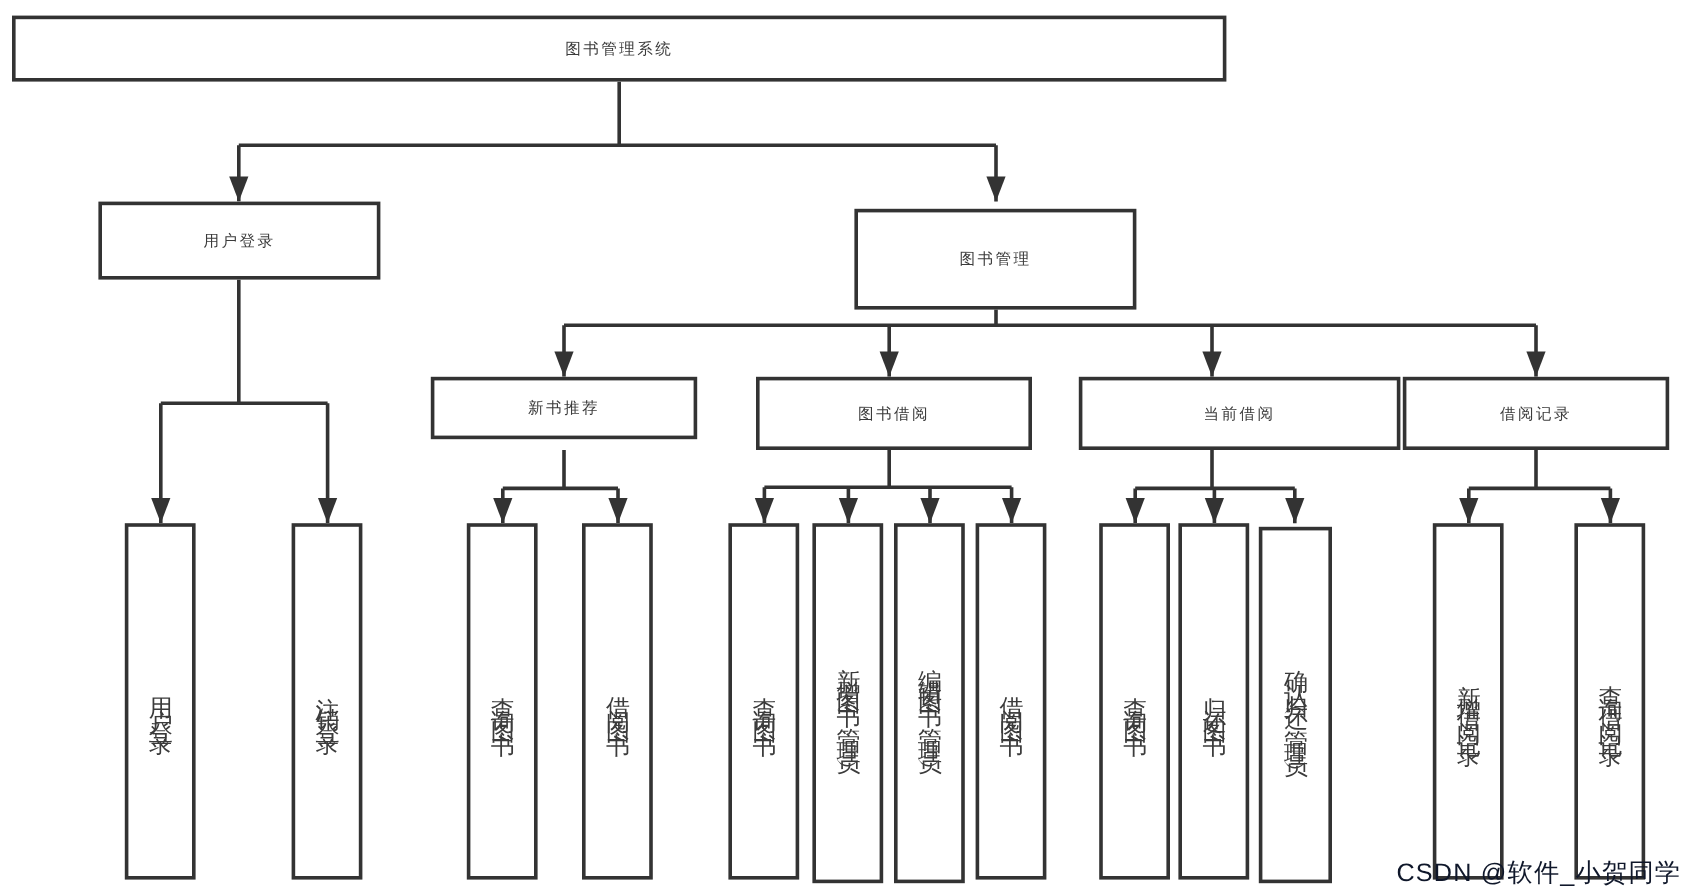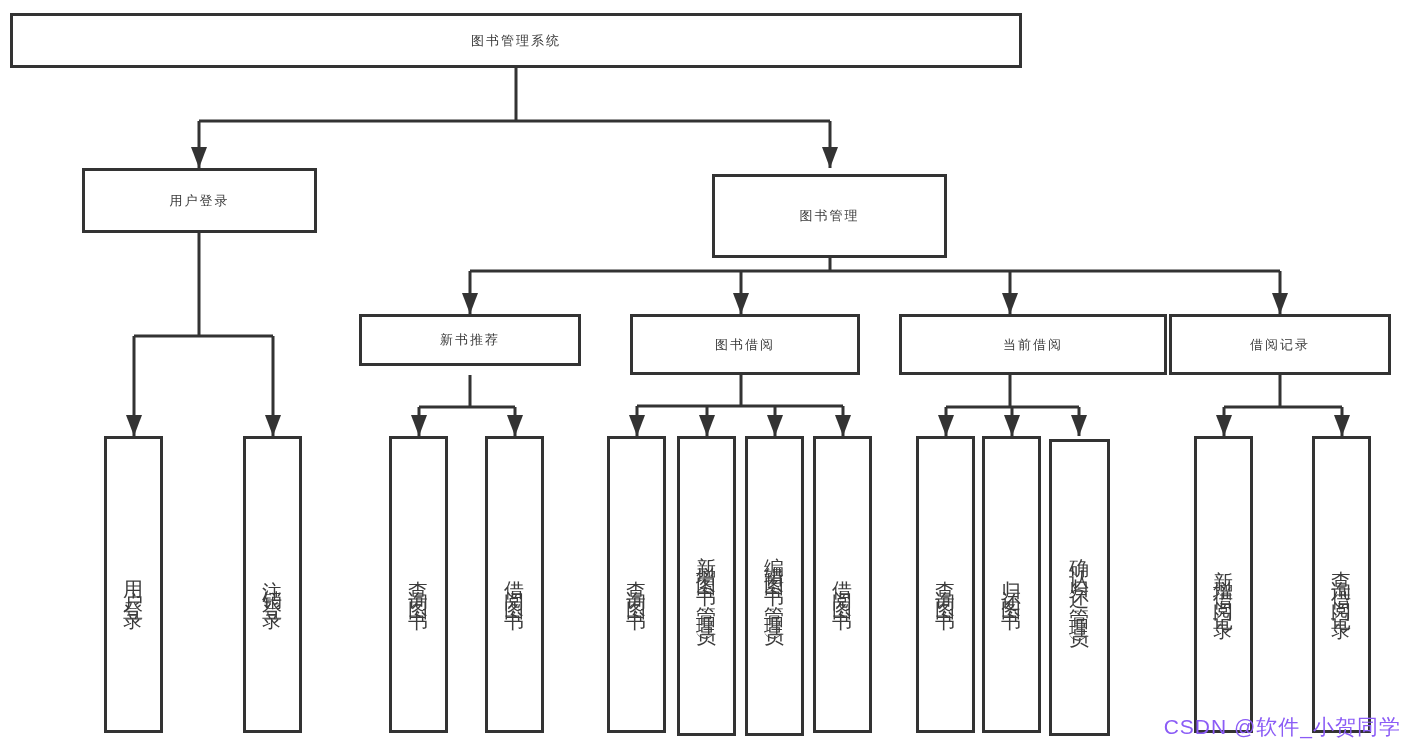--- a/index.html
+++ b/index.html
@@ -40,21 +40,21 @@
     writing-mode: vertical-rl;
     text-orientation: mixed;
     letter-spacing: 10px;
     line-height: 1;
   }
   .watermark {
     position: absolute;
     right: 4px;
     top: 713px;
     font-size: 21px;
-    color: #8b5cf6;
+    color: #0f172a;
     letter-spacing: 1px;
     white-space: nowrap;
     margin-left: 19px;
   }
   path.cline { stroke: #333333; stroke-width: 3; fill: none; }
   polygon.arrow { fill: #333333; stroke: none; }
 </style>
 </head>
 <body>
 

